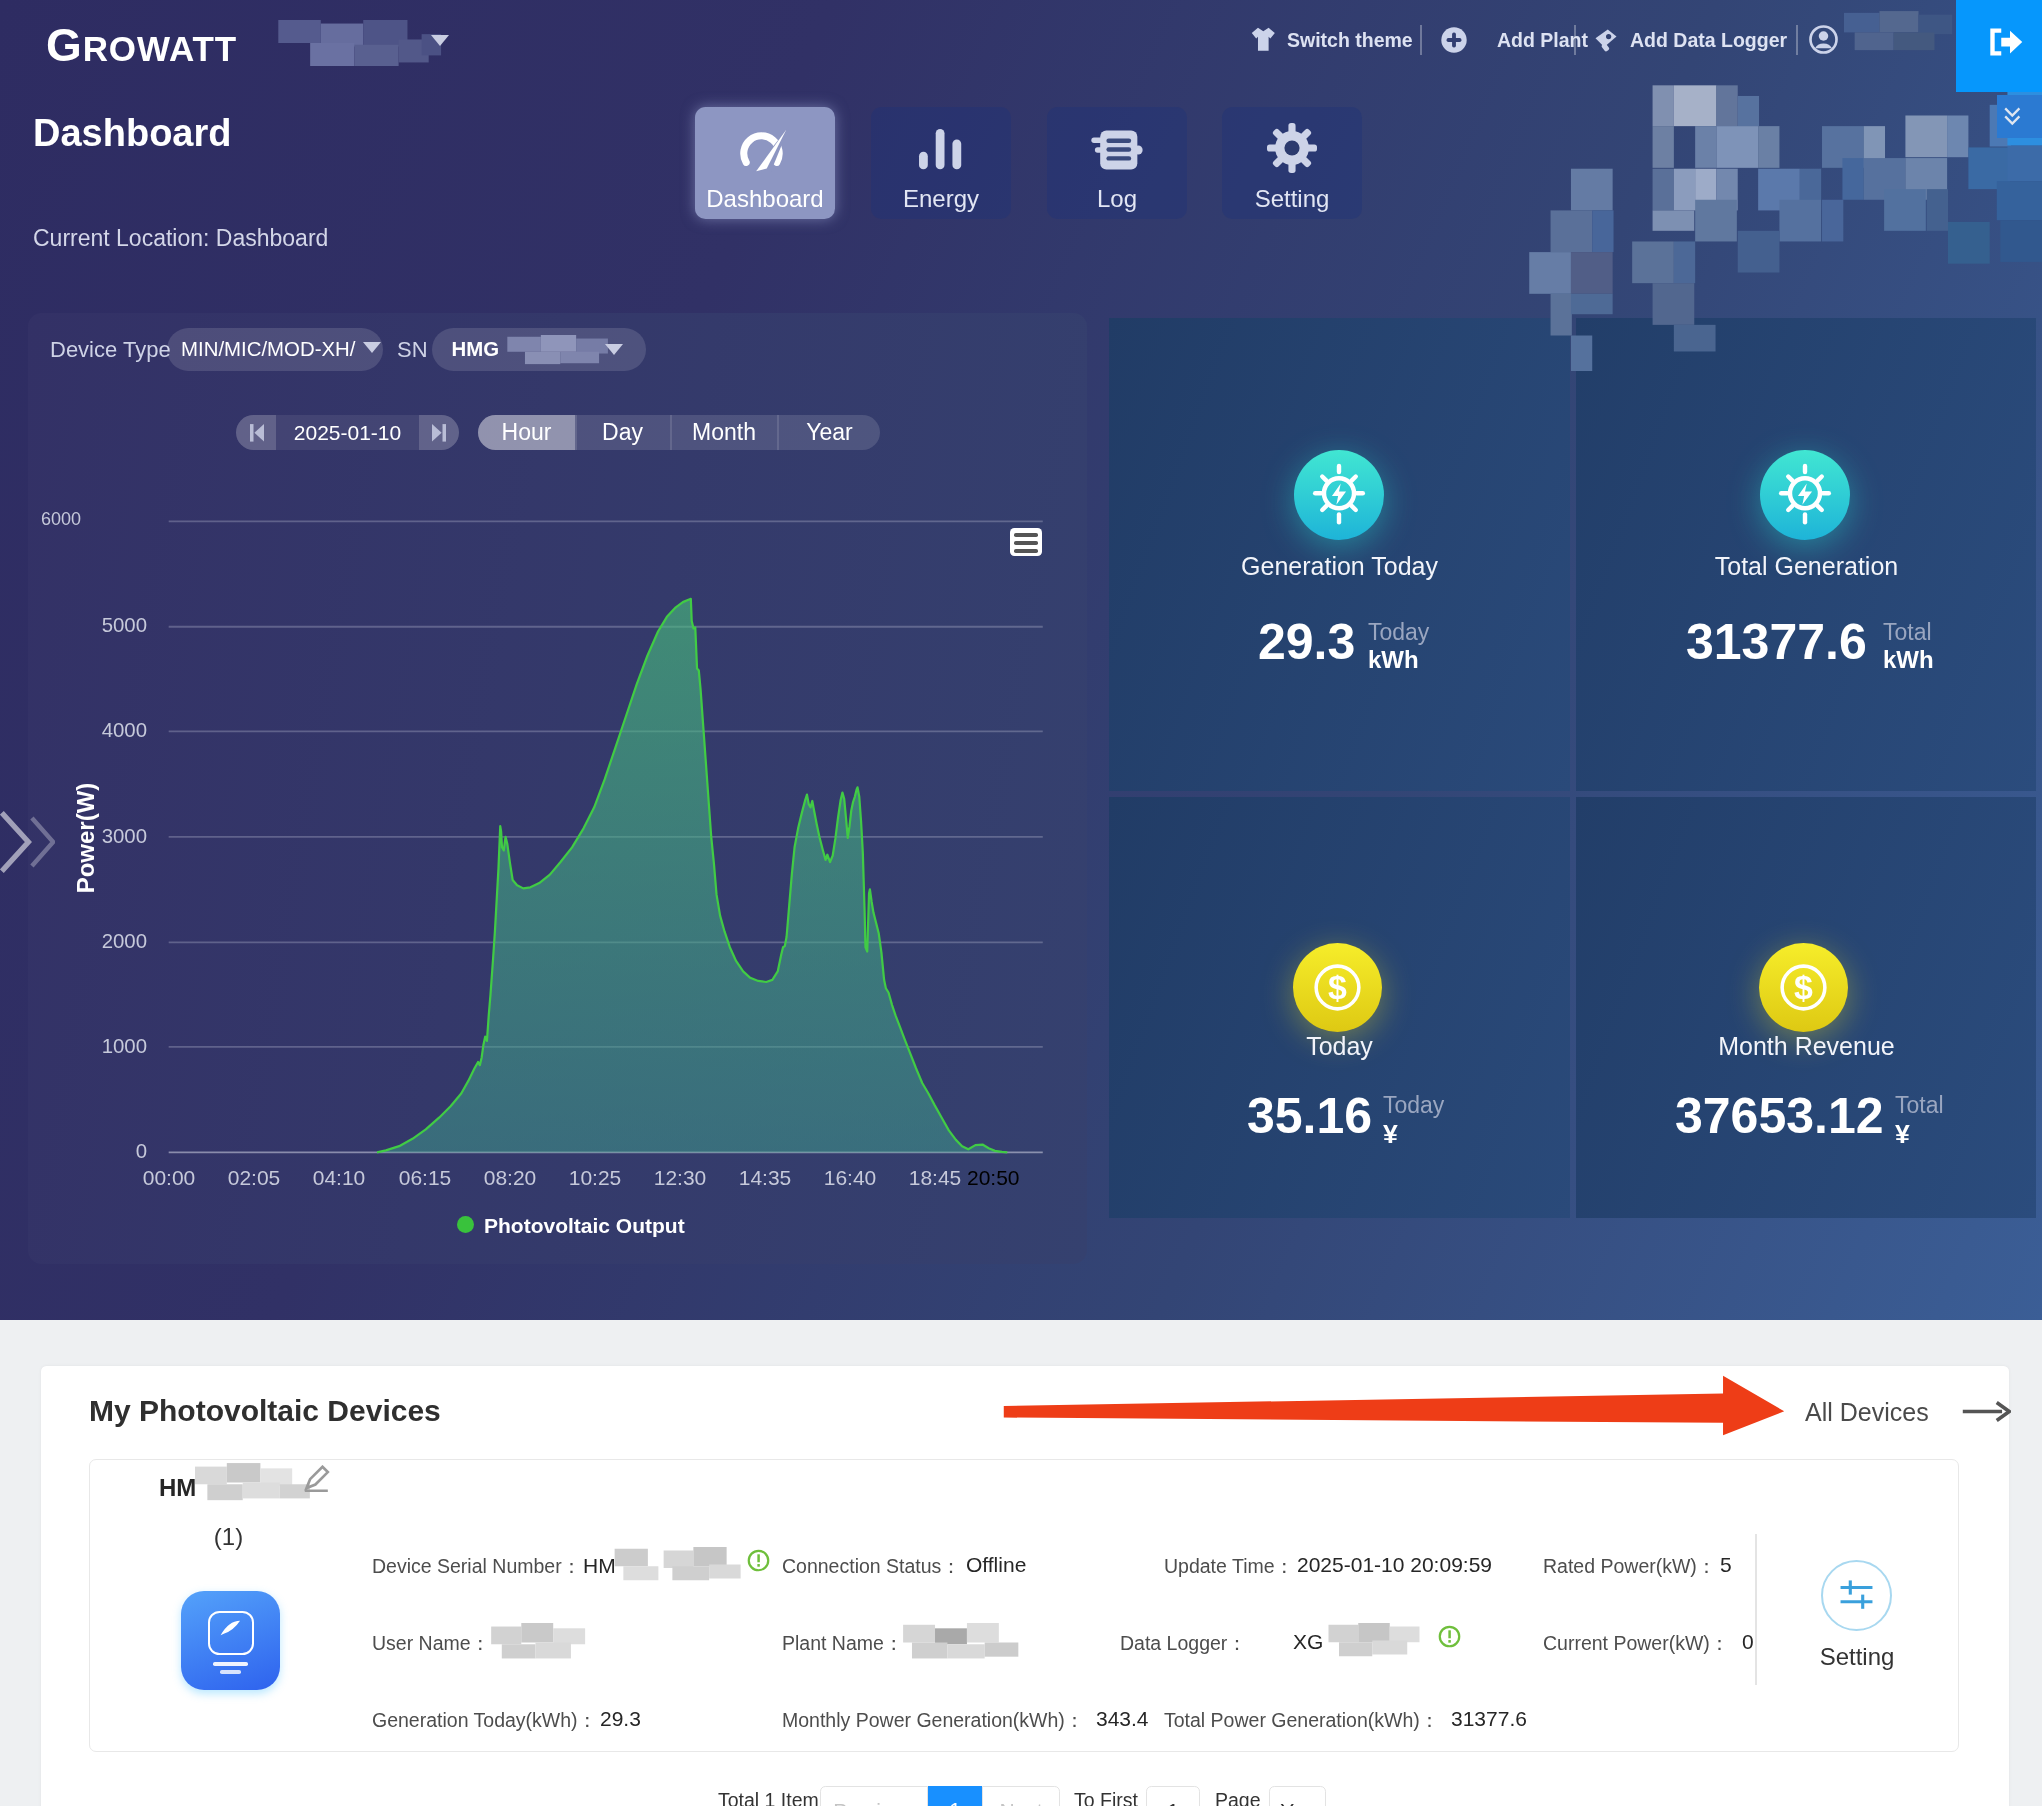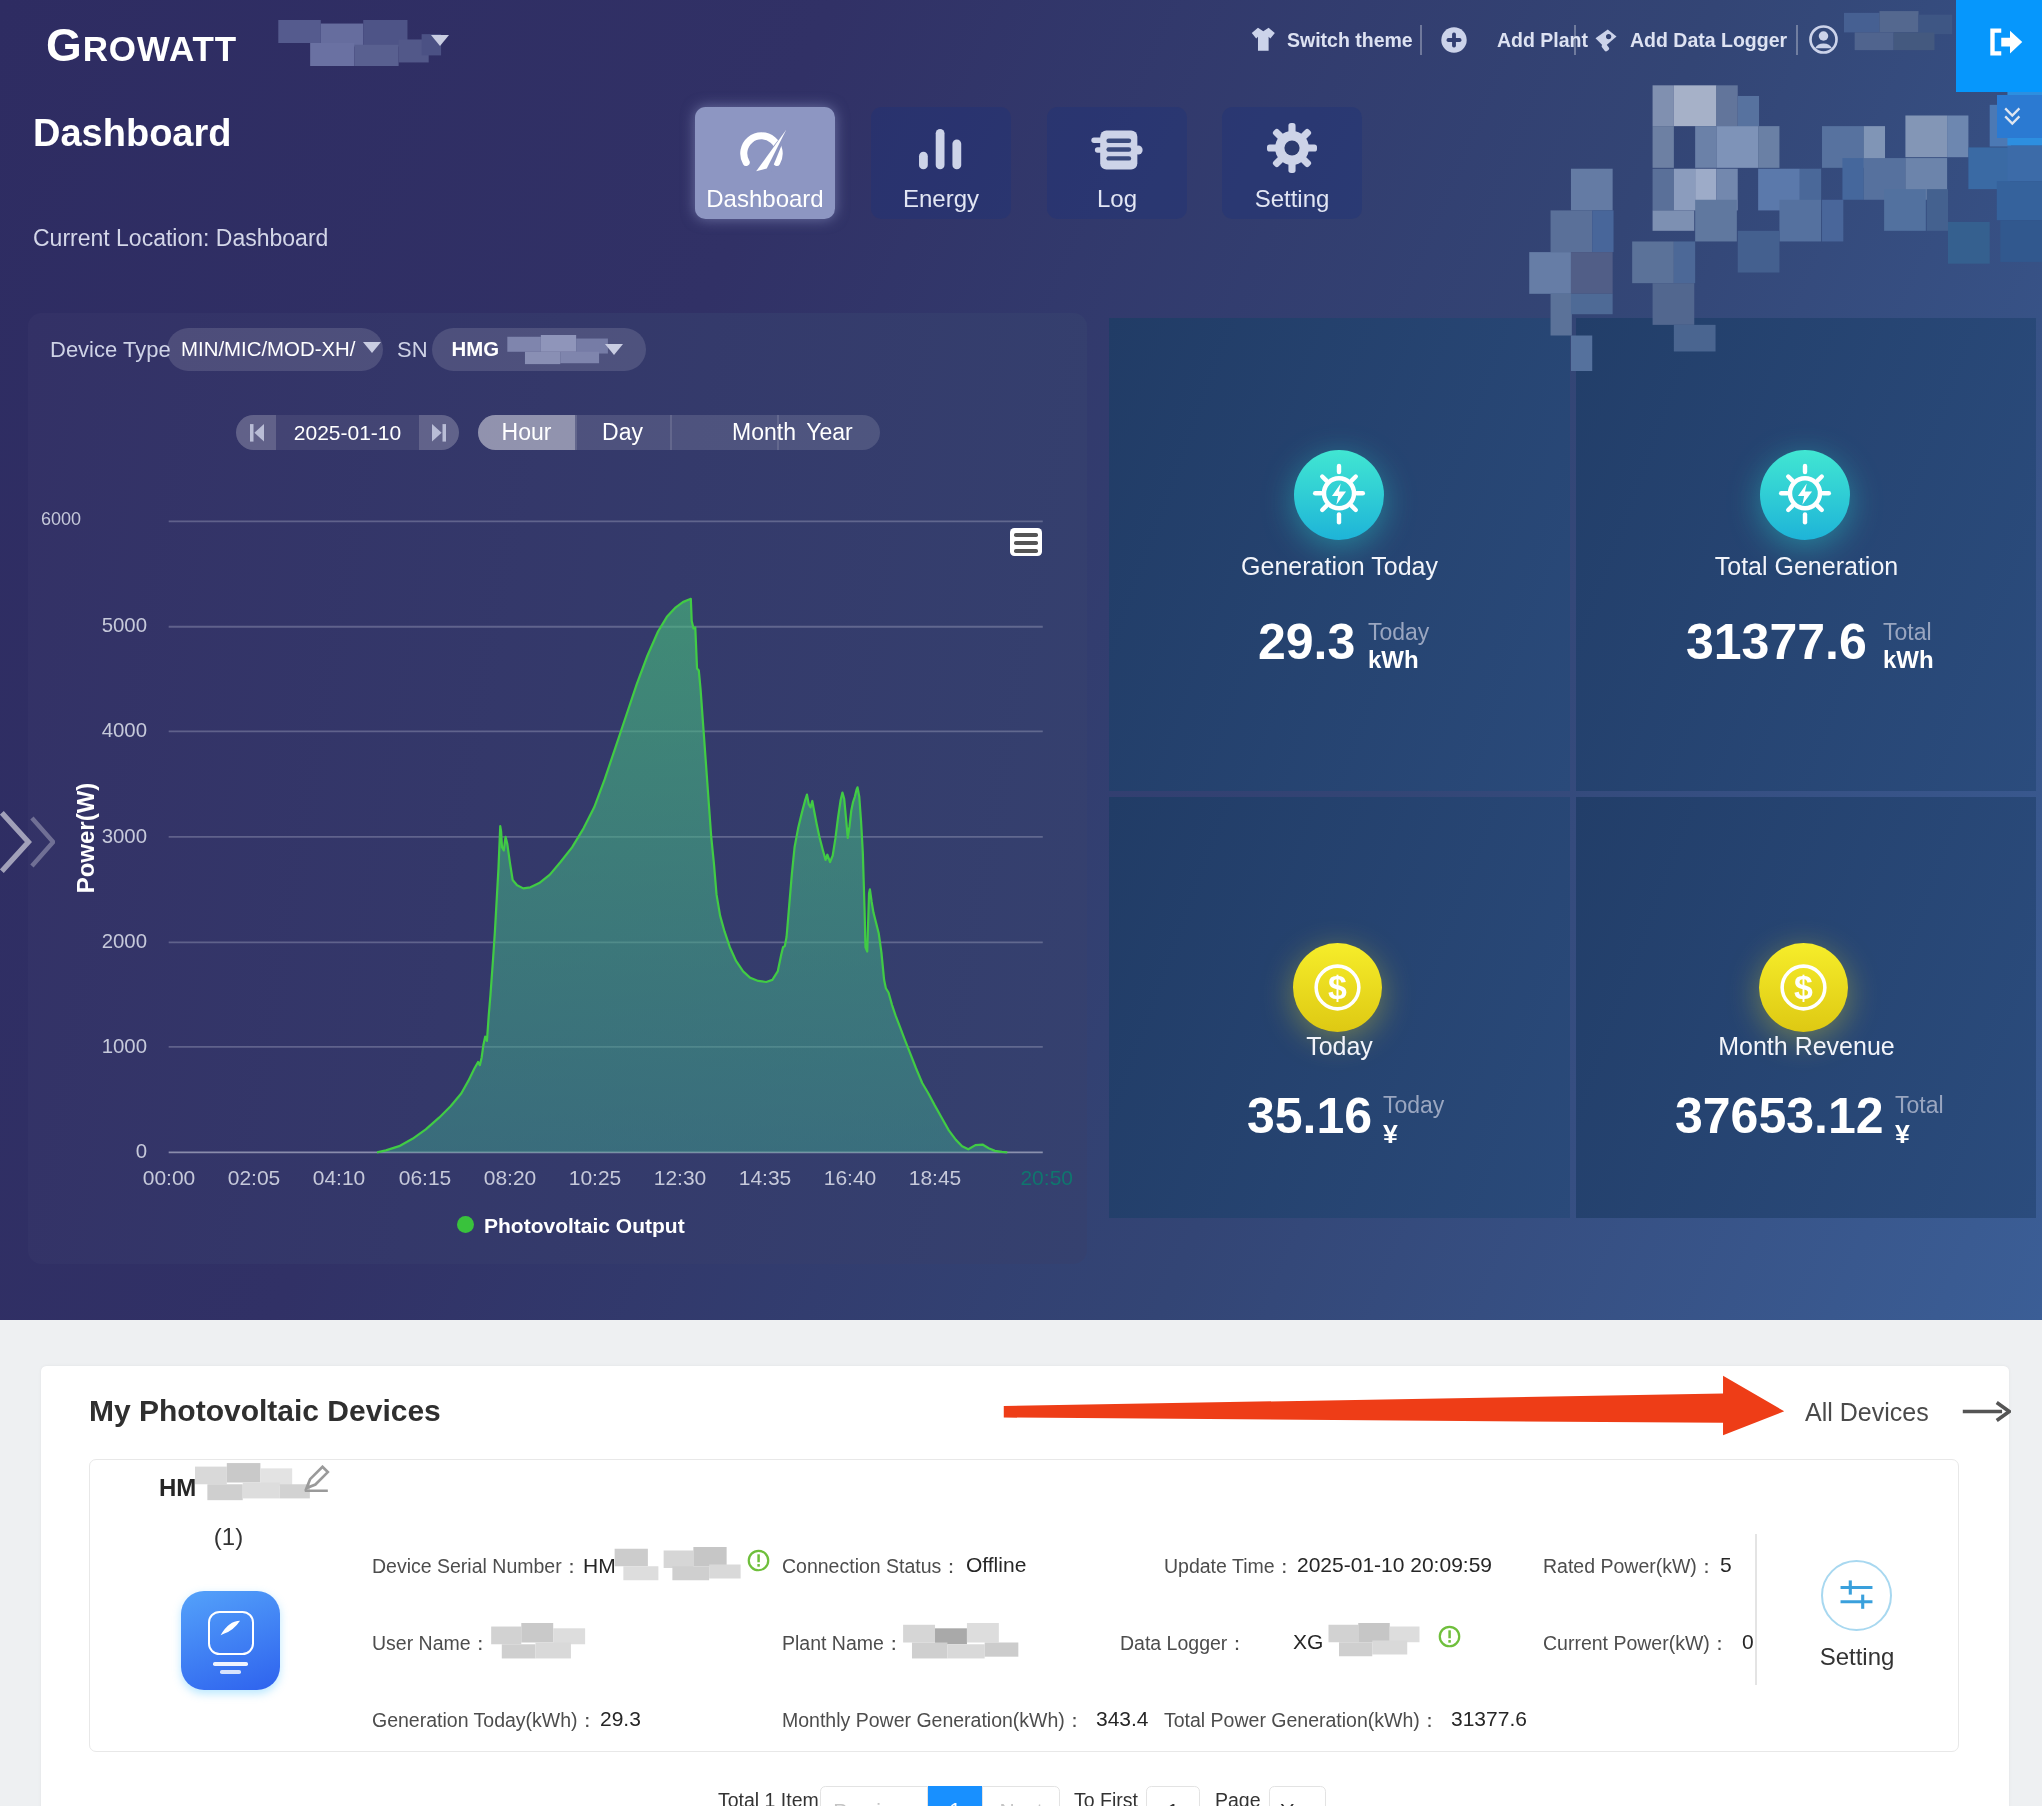--- a/index.html
+++ b/index.html
@@ -219,21 +219,21 @@
 </svg>
 <div class="abs" style="left:276px;top:421px;width:143px;text-align:center;color:#fff;font-size:21px;">2025-01-10</div>
 
 <div class="abs" style="left:478px;top:415px;width:402px;height:35px;border-radius:17.7px;background:rgba(255,255,255,0.13);overflow:hidden;">
   <div class="abs" style="left:0;top:0;width:97px;height:35px;background:rgba(255,255,255,0.38);"></div>
   <div class="abs" style="left:97px;top:0;width:1.8px;height:35px;background:rgba(255,255,255,0.12);"></div>
   <div class="abs" style="left:192px;top:0;width:1.8px;height:35px;background:rgba(255,255,255,0.12);"></div>
   <div class="abs" style="left:299px;top:0;width:1.8px;height:35px;background:rgba(255,255,255,0.12);"></div>
   <div class="abs" style="left:0;top:0;width:97px;text-align:center;line-height:35px;color:#fff;font-size:23px;">Hour</div>
   <div class="abs" style="left:98px;top:0;width:93px;text-align:center;line-height:35px;color:#fff;font-size:23px;">Day</div>
-  <div class="abs" style="left:193px;top:0;width:106px;text-align:center;line-height:35px;color:#fff;font-size:23px;margin-left:40px;">Month</div>
+  <div class="abs" style="left:193px;top:0;width:106px;text-align:center;line-height:35px;color:#fff;font-size:23px;">Month</div>
   <div class="abs" style="left:301px;top:0;width:101px;text-align:center;line-height:35px;color:#fff;font-size:23px;">Year</div>
 </div>
 
 <div class="abs" style="left:1010px;top:528px;width:32px;height:28px;background:#fff;border-radius:4.4px;">
   <div style="margin:5.3px 4.4px 0;height:3.5px;background:#555;border-radius:1.8px;"></div>
   <div style="margin:4.4px 4.4px 0;height:3.5px;background:#555;border-radius:1.8px;"></div>
   <div style="margin:4.4px 4.4px 0;height:3.5px;background:#555;border-radius:1.8px;"></div>
 </div>
 
 <svg class="abs" style="left:0px;top:811px;" width="55" height="62" viewBox="0 0 62 70" fill="none">
@@ -271,21 +271,21 @@
     <div class="abs" style="left:116px;top:0;width:106px;text-align:center;color:#c6c9da;font-size:21px;">00:00</div>
     <div class="abs" style="left:201px;top:0;width:106px;text-align:center;color:#c6c9da;font-size:21px;">02:05</div>
     <div class="abs" style="left:286px;top:0;width:106px;text-align:center;color:#c6c9da;font-size:21px;">04:10</div>
     <div class="abs" style="left:372px;top:0;width:106px;text-align:center;color:#c6c9da;font-size:21px;">06:15</div>
     <div class="abs" style="left:457px;top:0;width:106px;text-align:center;color:#c6c9da;font-size:21px;">08:20</div>
     <div class="abs" style="left:542px;top:0;width:106px;text-align:center;color:#c6c9da;font-size:21px;">10:25</div>
     <div class="abs" style="left:627px;top:0;width:106px;text-align:center;color:#c6c9da;font-size:21px;">12:30</div>
     <div class="abs" style="left:712px;top:0;width:106px;text-align:center;color:#c6c9da;font-size:21px;">14:35</div>
     <div class="abs" style="left:797px;top:0;width:106px;text-align:center;color:#c6c9da;font-size:21px;">16:40</div>
     <div class="abs" style="left:882px;top:0;width:106px;text-align:center;color:#c6c9da;font-size:21px;">18:45</div>
-    <div class="abs" style="left:967px;top:0;width:106px;text-align:right;color:#0f766e;font-size:21px;">20:50</div>
+    <div class="abs" style="left:967px;top:0;width:106px;text-align:left;color:#000000;font-size:21px;">20:50</div>
   </div>
 <div class="abs" style="left:457px;top:1216px;width:17px;height:17px;border-radius:50%;background:#39c23c;"></div>
 <div class="abs" style="left:484px;top:1214px;color:#fff;font-size:21px;font-weight:bold;">Photovoltaic Output</div>
 <div class="abs" style="left:1109px;top:318px;width:461px;height:473px;background:linear-gradient(110deg,#213c66 0%,#2a4a7a 100%);"></div>
 <div class="abs" style="left:1576px;top:318px;width:460px;height:473px;background:linear-gradient(110deg,#223e69 0%,#2b4c7d 100%);"></div>
 <div class="abs" style="left:1109px;top:797px;width:461px;height:421px;background:linear-gradient(110deg,#213c66 0%,#2a4a7a 100%);"></div>
 <div class="abs" style="left:1576px;top:797px;width:460px;height:421px;background:linear-gradient(110deg,#223e69 0%,#2b4c7d 100%);"></div>
 
 <svg class="abs" style="left:1294px;top:450px;filter:drop-shadow(0 7px 16px rgba(40,210,205,0.45));" width="90" height="90" viewBox="0 0 102 102">
   <defs>

